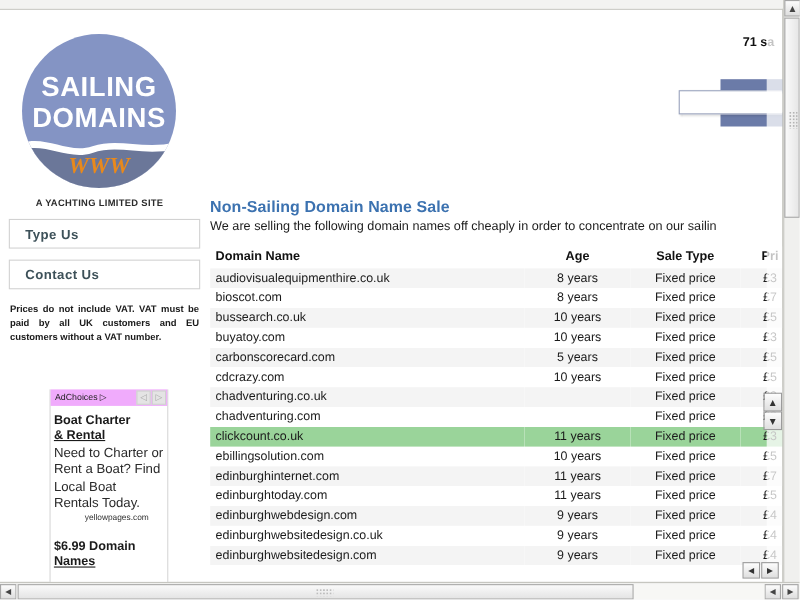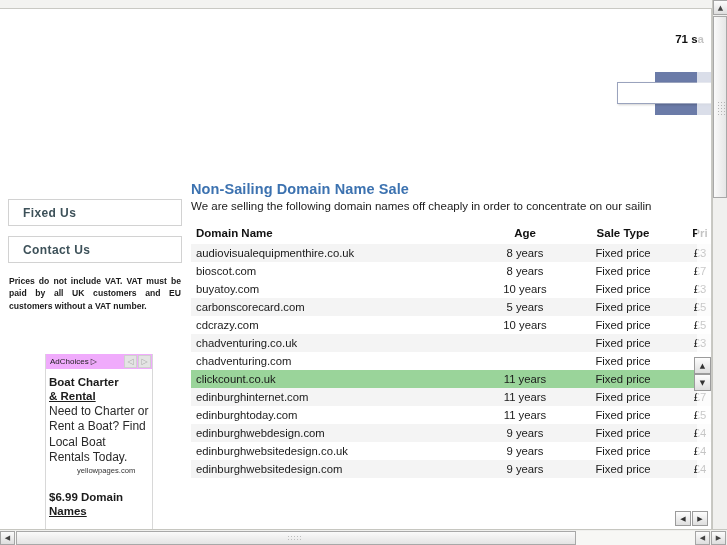--- a/index.html
+++ b/index.html
@@ -372,31 +372,49 @@
 <body>
 
 <div id="viewport">
 
   <div id="top-strip"></div>
 
   <div id="page">
 
     <div id="site-header">
 
+      <div id="logo-wrap">
+        <svg id="logo-circle" viewBox="0 0 144 144">
+          <defs>
+            <clipPath id="circClip">
+                <circle cx="72" cy="72" r="70"></circle>
+              </clipPath>
+          </defs>
+          <circle cx="72" cy="72" r="70" fill="#8494c4"></circle>
+          <g clip-path="url(#circClip)">
+            <path d="M-5 104 C 20 90, 42 112, 66 104 C 92 95, 116 110, 150 98 L150 150 L-5 150 Z" fill="#ffffff"></path>
+            <path d="M-5 110 C 20 97, 42 118, 66 110 C 92 101, 116 116, 150 104 L150 150 L-5 150 Z" fill="#6b7799"></path>
+          </g>
+          <text x="72" y="58" text-anchor="middle" fill="#ffffff" font-family="Liberation Sans, sans-serif" font-size="25" font-weight="bold" letter-spacing="0.5">SAILING</text>
+          <text x="72" y="86" text-anchor="middle" fill="#ffffff" font-family="Liberation Sans, sans-serif" font-size="25" font-weight="bold" letter-spacing="0.5">DOMAINS</text>
+          <text x="72" y="128" text-anchor="middle" fill="#e8891c" font-family="Liberation Serif, serif" font-size="21" font-weight="bold" font-style="italic">WWW</text>
+        </svg>
+        <div id="logo-caption">A YACHTING LIMITED SITE</div>
+      </div>
 
       <div class="hdr-bar" id="hdr-bar-1"></div>
       <div class="hdr-bar" id="hdr-bar-2"></div>
       <div id="hdr-input"></div>
       <div id="header-count">71 sa</div>
     </div>
 
     <div id="sidebar">
 
       <div class="side-btn">
-        <span>Fixed Us</span>
+        <span>Type Us</span>
       </div>
       <div class="side-btn">
         <span>Contact Us</span>
       </div>
 
       <div id="vat-note">Prices do not include VAT. VAT must be paid by all UK customers and EU customers without a VAT number.</div>
 
       <div id="ad-unit">
         <div id="ad-choices-bar">
           <span id="ad-choices-label">AdChoices</span>
@@ -446,20 +464,26 @@
               <td class="col-age">8 years</td>
               <td class="col-type">Fixed price</td>
               <td class="col-price">£3</td>
             </tr>
             <tr>
               <td class="col-domain">bioscot.com</td>
               <td class="col-age">8 years</td>
               <td class="col-type">Fixed price</td>
               <td class="col-price">£7</td>
             </tr>
+            <tr class="alt">
+              <td class="col-domain">bussearch.co.uk</td>
+              <td class="col-age">10 years</td>
+              <td class="col-type">Fixed price</td>
+              <td class="col-price">£5</td>
+            </tr>
             <tr>
               <td class="col-domain">buyatoy.com</td>
               <td class="col-age">10 years</td>
               <td class="col-type">Fixed price</td>
               <td class="col-price">£3</td>
             </tr>
             <tr class="alt">
               <td class="col-domain">carbonscorecard.com</td>
               <td class="col-age">5 years</td>
               <td class="col-type">Fixed price</td>
@@ -481,20 +505,26 @@
               <td class="col-domain">chadventuring.com</td>
               <td class="col-age"></td>
               <td class="col-type">Fixed price</td>
               <td class="col-price">£3</td>
             </tr>
             <tr class="hl">
               <td class="col-domain">clickcount.co.uk</td>
               <td class="col-age">11 years</td>
               <td class="col-type">Fixed price</td>
               <td class="col-price">£3</td>
+            </tr>
+            <tr>
+              <td class="col-domain">ebillingsolution.com</td>
+              <td class="col-age">10 years</td>
+              <td class="col-type">Fixed price</td>
+              <td class="col-price">£5</td>
             </tr>
             <tr class="alt">
               <td class="col-domain">edinburghinternet.com</td>
               <td class="col-age">11 years</td>
               <td class="col-type">Fixed price</td>
               <td class="col-price">£7</td>
             </tr>
             <tr>
               <td class="col-domain">edinburghtoday.com</td>
               <td class="col-age">11 years</td>

